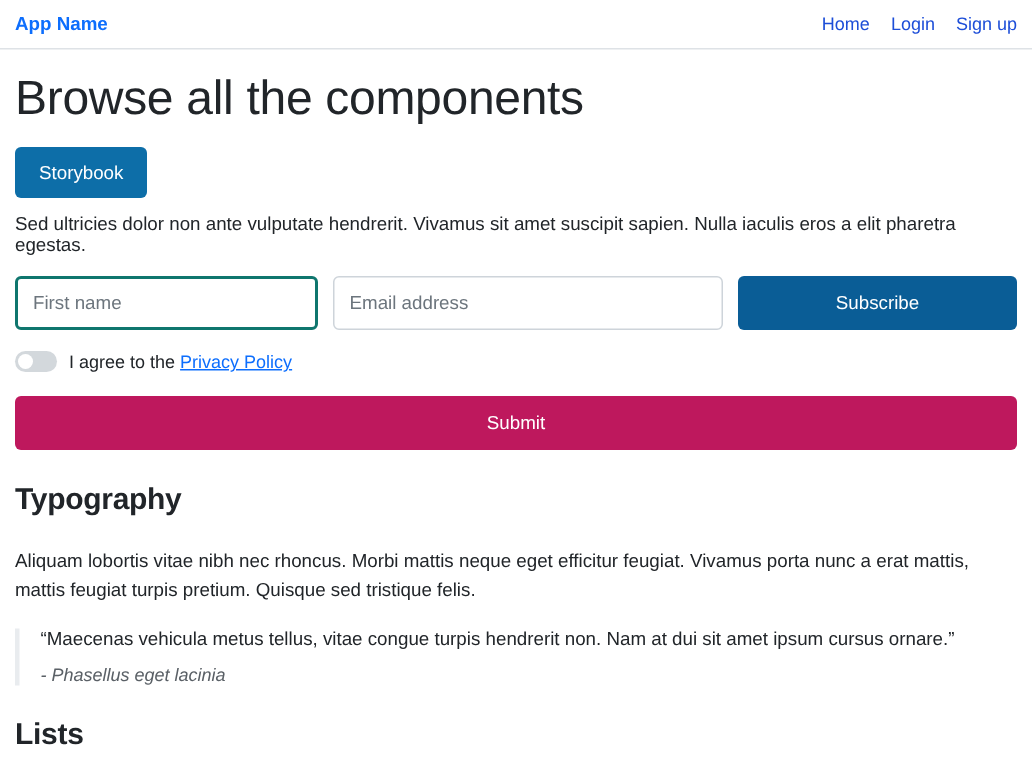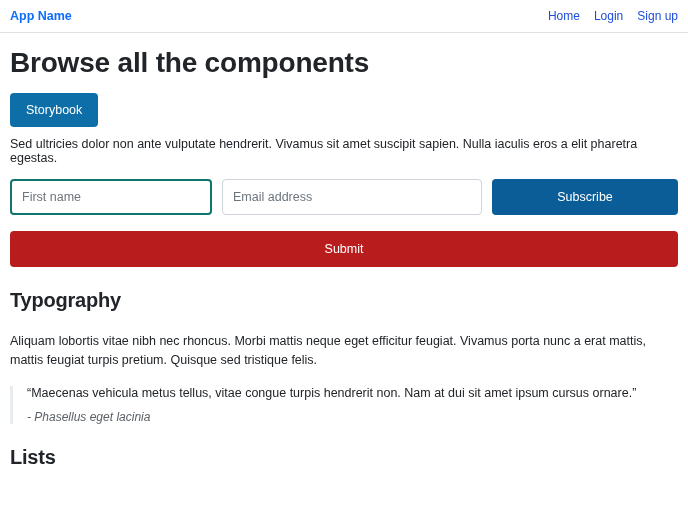--- a/index.html
+++ b/index.html
@@ -38,22 +38,22 @@
   .nav-link {
     color: #1d4ed8;
     font-size: 12px;
     text-decoration: none;
   }
   .container {
     padding: 0 10px;
     box-sizing: border-box;
   }
   h1.page-title {
-    font-size: 28px;
-    font-weight: bold;
+    font-size: 32px;
+    font-weight: normal;
     margin: 14px 0 0 0;
     letter-spacing: -0.2px;
   }
   .btn-storybook {
     display: inline-block;
     margin-top: 14px;
     background: #0d6ea8;
     color: #ffffff;
     border: none;
     border-radius: 4px;
@@ -135,21 +135,21 @@
   .switch-label {
     font-size: 12px;
   }
   .switch-label a {
     color: #0d6efd;
   }
   .btn-submit {
     display: block;
     width: 100%;
     margin-top: 16px;
-    background: #b91c1c;
+    background: #be185d;
     color: #ffffff;
     border: none;
     border-radius: 4px;
     padding: 11px 0;
     font-size: 12.5px;
     cursor: pointer;
     font-family: "Liberation Sans", sans-serif;
   }
   .body-text {
     font-size: 12.5px;
@@ -192,20 +192,28 @@
 
 
   <p class="lead">Sed ultricies dolor non ante vulputate hendrerit. Vivamus sit amet suscipit sapien. Nulla iaculis eros a elit pharetra egestas.</p>
 
   <div class="form-row">
     <input class="form-control input-first" type="text" placeholder="First name" style="">
     <input class="form-control input-email" type="text" placeholder="Email address" style="">
     <button class="btn-subscribe">Subscribe</button>
   </div>
 
+  <div class="switch-row">
+    <div class="switch">
+      <div class="knob"></div>
+    </div>
+    <div class="switch-label">
+      <span>I agree to the </span><a href="#">Privacy Policy</a>
+    </div>
+  </div>
 
   <button class="btn-submit">Submit</button>
 
   <h2 class="section-title">Typography</h2>
 
   <p class="body-text">Aliquam lobortis vitae nibh nec rhoncus. Morbi mattis neque eget efficitur feugiat. Vivamus porta nunc a erat mattis, mattis feugiat turpis pretium. Quisque sed tristique felis.</p>
 
   <blockquote>
     <p class="quote">“Maecenas vehicula metus tellus, vitae congue turpis hendrerit non. Nam at dui sit amet ipsum cursus ornare.”</p>
     <p class="attrib">- Phasellus eget lacinia</p>

